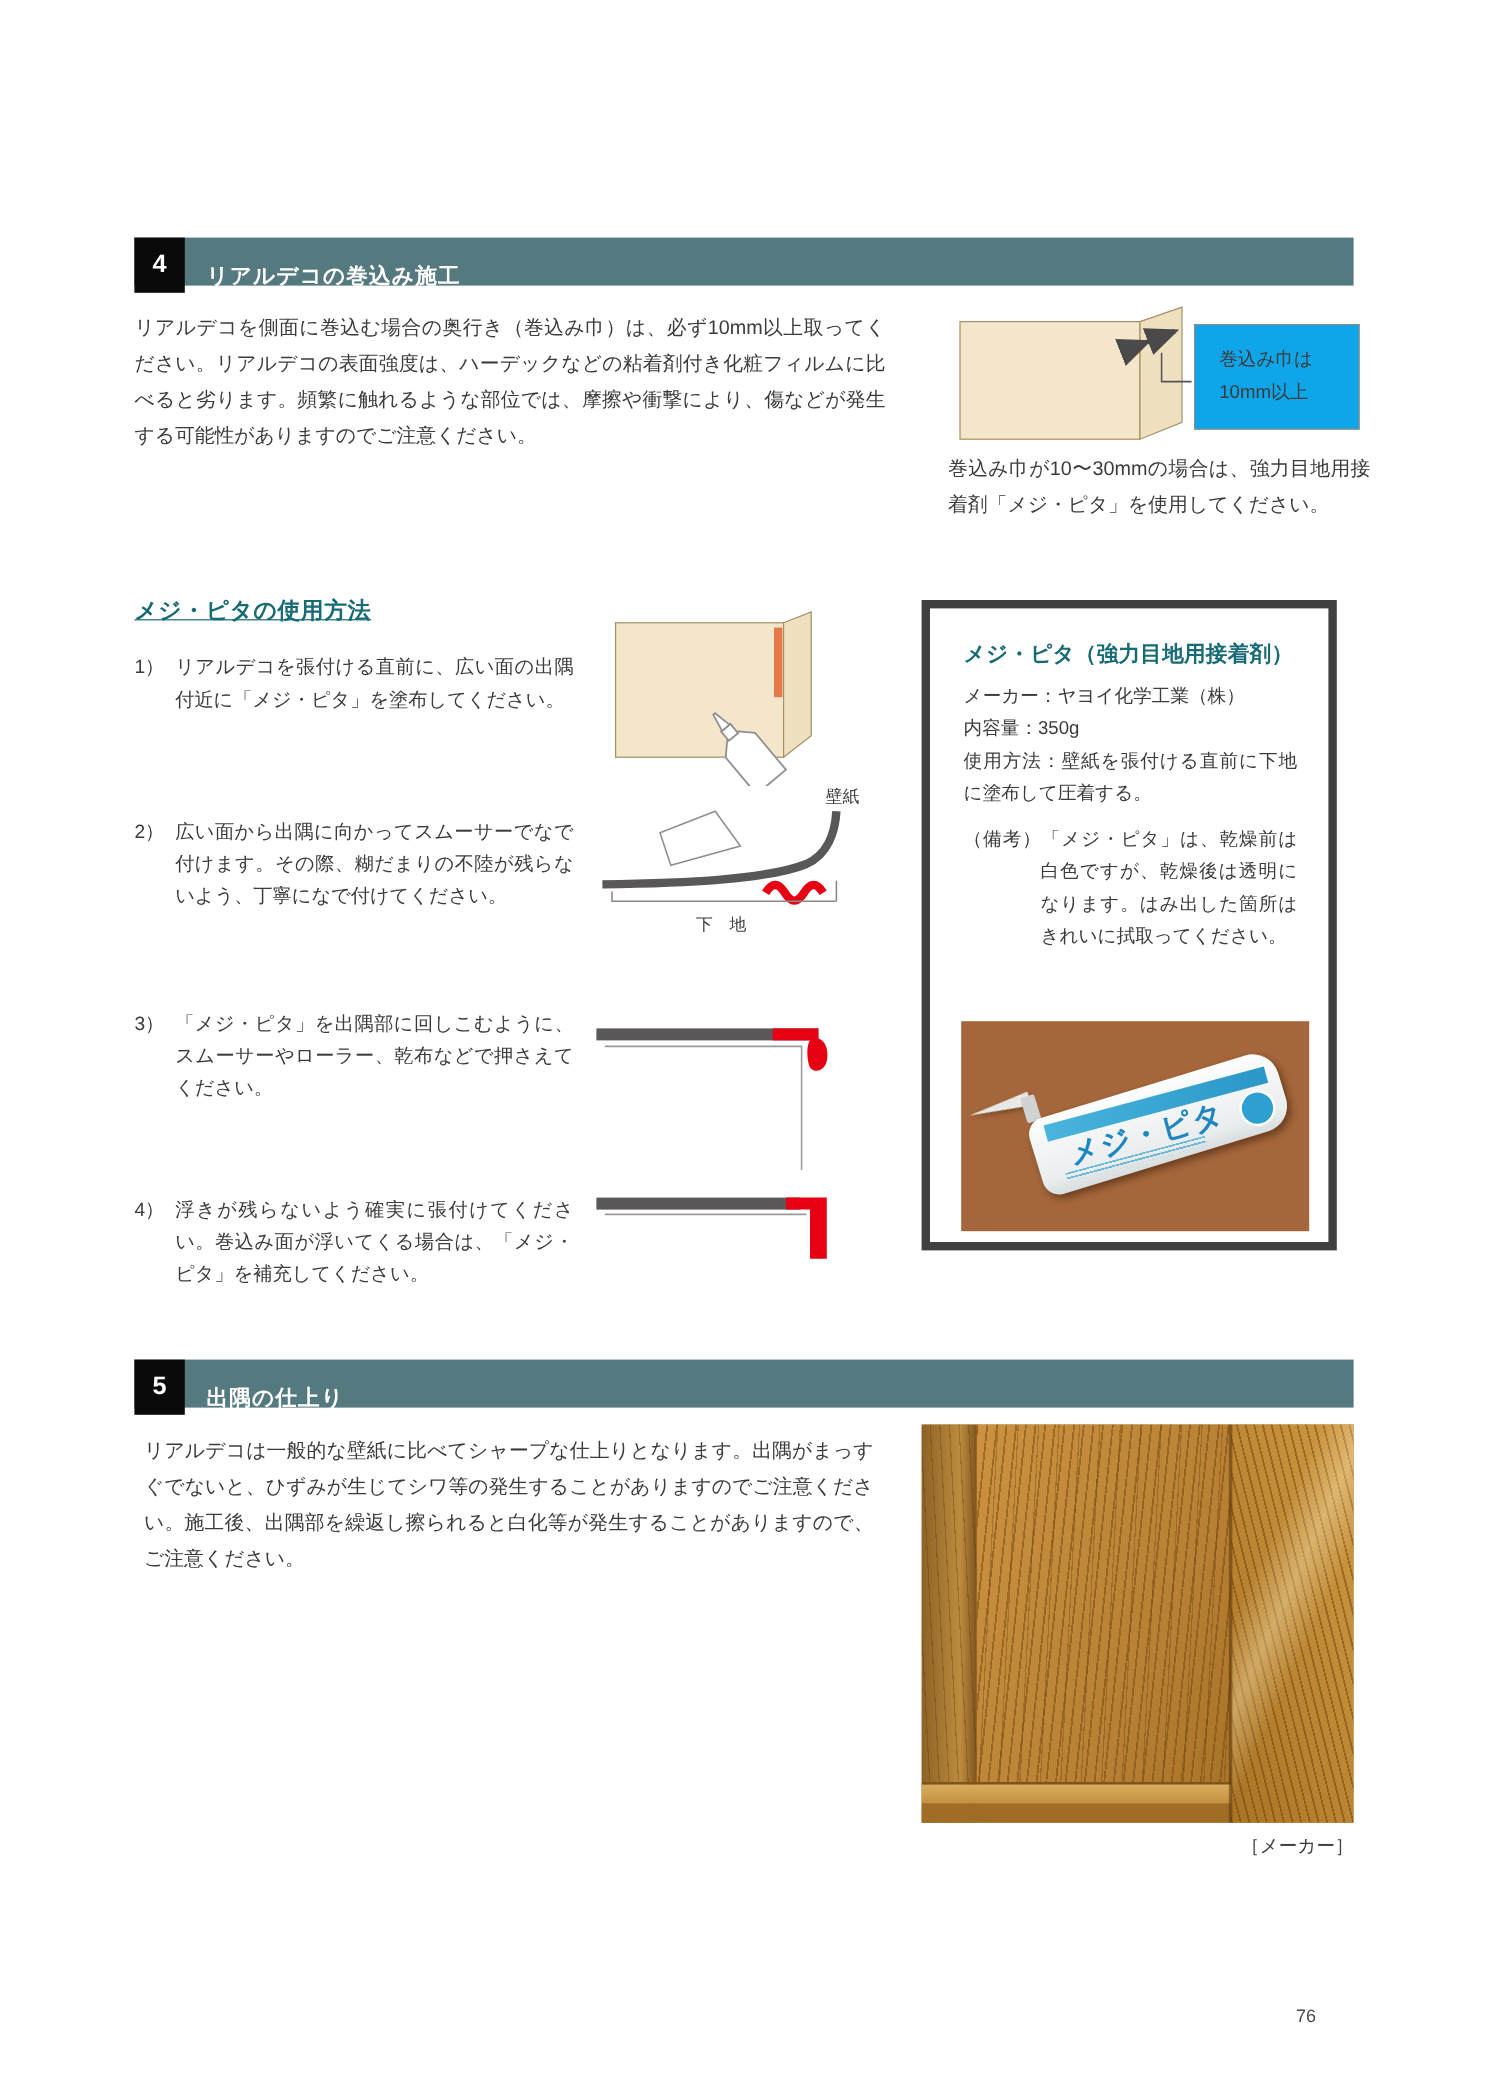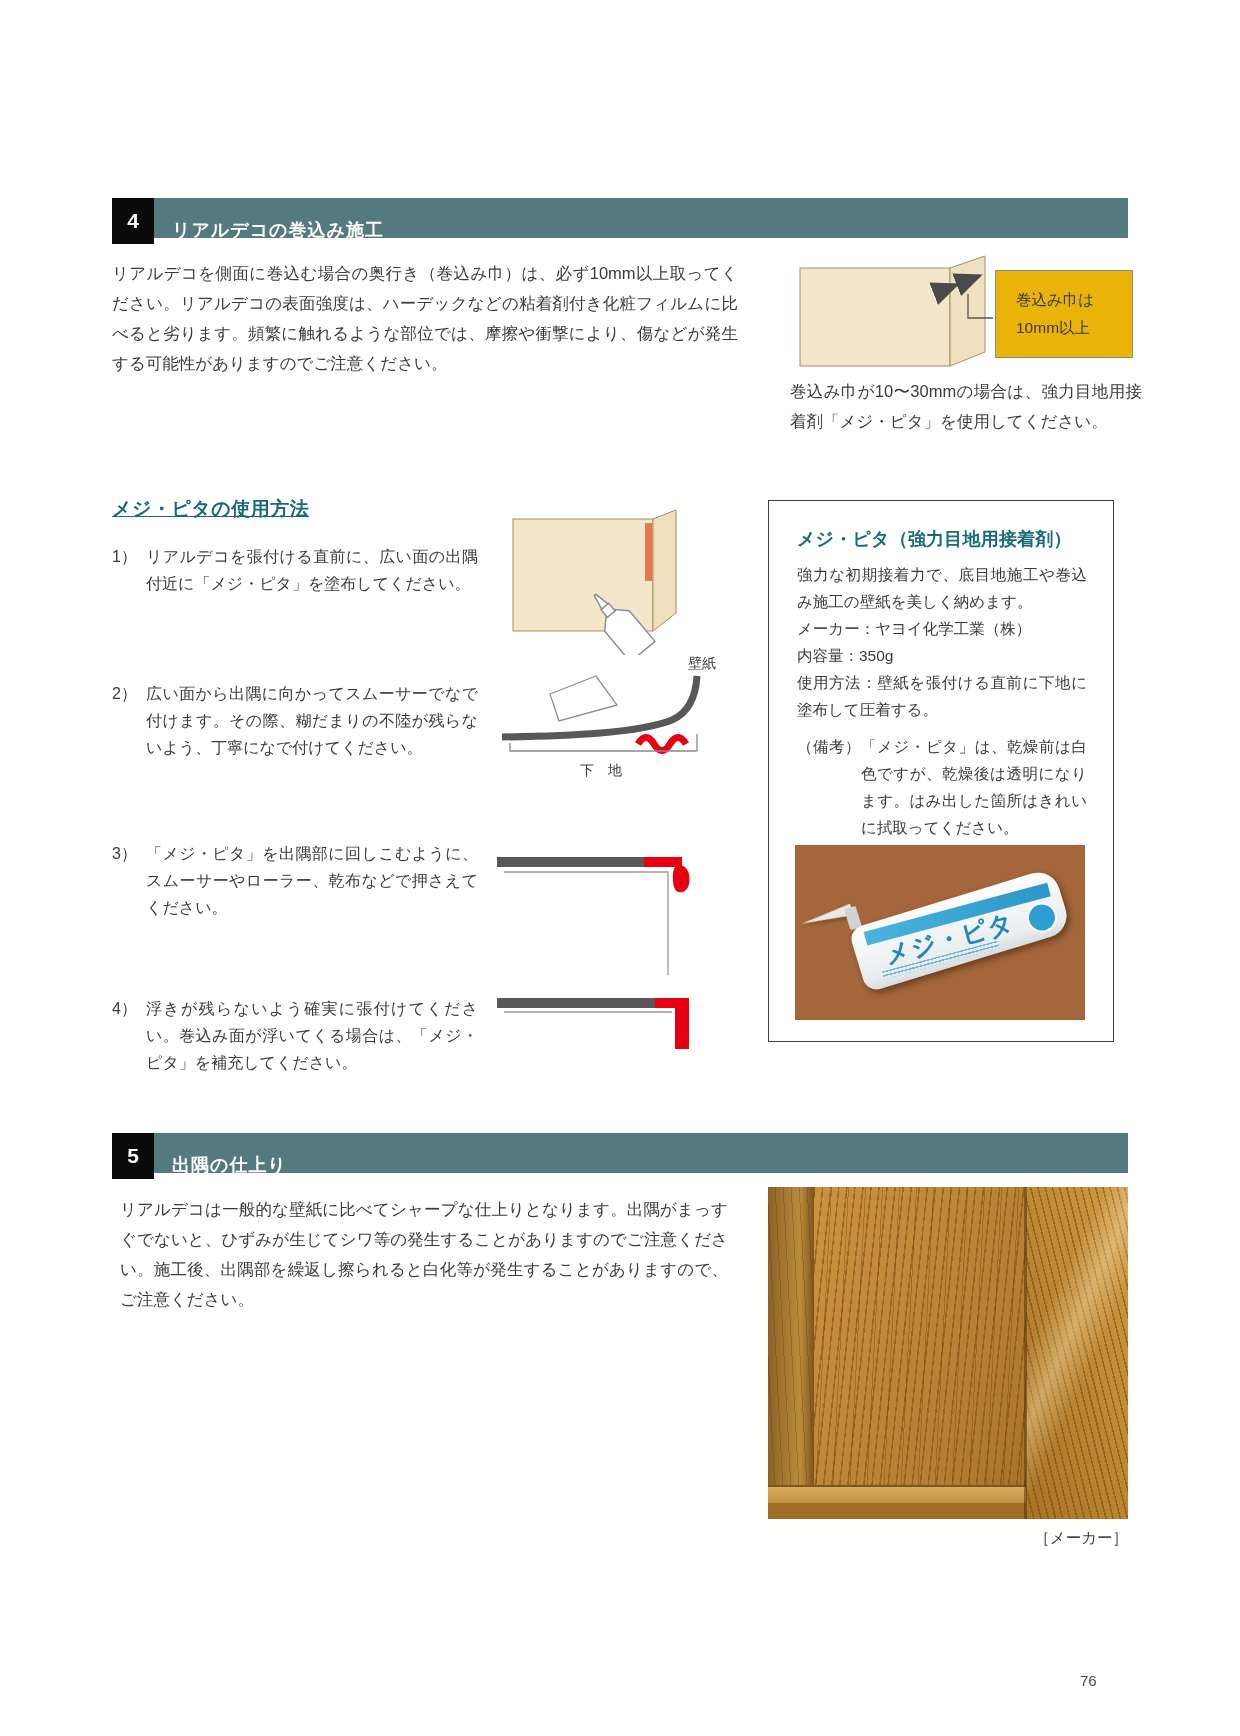--- a/index.html
+++ b/index.html
@@ -20,28 +20,28 @@
   }
   
   .para{position:absolute;font-size:16.5px;line-height:30px;color:#3b3b3b;text-align:justify;}
   .teal-h{position:absolute;color:#166b74;font-size:19px;font-weight:bold;letter-spacing:.5px;}
   .step{position:absolute;width:366px;display:flex;font-size:16px;line-height:27px;color:#3b3b3b;}
   .step .n{flex:0 0 34px;}
   .step .t{flex:1;text-align:justify;}
   
   .label-box{
     position:absolute;left:995px;top:270px;width:138px;height:88px;border:1px solid #8a8a8a;
-    background:#eab308;display:flex;flex-direction:column;justify-content:center;
+    background:#0ea5e9;display:flex;flex-direction:column;justify-content:center;
     padding-left:20px;box-sizing:border-box;font-size:15.5px;line-height:28px;color:#3b3b3b;
   }
   .caption{position:absolute;left:790px;top:376px;width:352px;font-size:16.5px;line-height:30px;color:#3b3b3b;text-align:justify;}
   .diagram{position:absolute;}
   
   .infobox{
-    position:absolute;left:768px;top:500px;width:346px;height:542px;border:1px solid #404040;
+    position:absolute;left:768px;top:500px;width:346px;height:542px;border:7px solid #404040;
     box-sizing:border-box;background:#fff;padding:26px 26px 0 28px;
   }
   .infobox h3{margin:0 0 10px 0;color:#166b74;font-size:18px;font-weight:bold;letter-spacing:.2px;}
   .infobox p{margin:0;font-size:15.5px;line-height:27px;color:#3b3b3b;text-align:justify;}
   .infobox p.gap{margin-top:12px;font-family:Liberation Mono, monospace;}
   .note-p{padding-left:64px;text-indent:-64px;}
   
   .product-photo{
     position:absolute;left:26px;top:344px;width:290px;height:175px;overflow:hidden;
     background:
@@ -188,21 +188,20 @@
 </svg>
 
 <svg class="diagram" style="left:492px;top:983px;" width="230" height="85" viewBox="0 0 230 85">
   <rect x="5" y="15" width="170" height="10" fill="#595757"></rect>
   <path d="M163,15 H197 V66 H183 V25 H163 Z" fill="#e60012"></path>
   <path d="M12,29 H180" fill="none" stroke="#9a9a9a" stroke-width="1.3"></path>
 </svg>
 
 <div class="infobox">
   <h3>メジ・ピタ（強力目地用接着剤）</h3>
-  <p>強力な初期接着力で、底目地施工や巻込み施工の壁紙を美しく納めます。</p>
   <p>メーカー：ヤヨイ化学工業（株）</p>
   <p>内容量：350g</p>
   <p>使用方法：壁紙を張付ける直前に下地に塗布して圧着する。</p>
   <p class="gap note-p"><span>（備考）</span><span>「メジ・ピタ」は、乾燥前は白色ですが、乾燥後は透明になります。はみ出した箇所はきれいに拭取ってください。</span></p>
 
   <div class="product-photo">
     <div class="nozzle"></div>
     <div class="cap-ring"></div>
     <div class="tube">
       <div class="band"></div>

